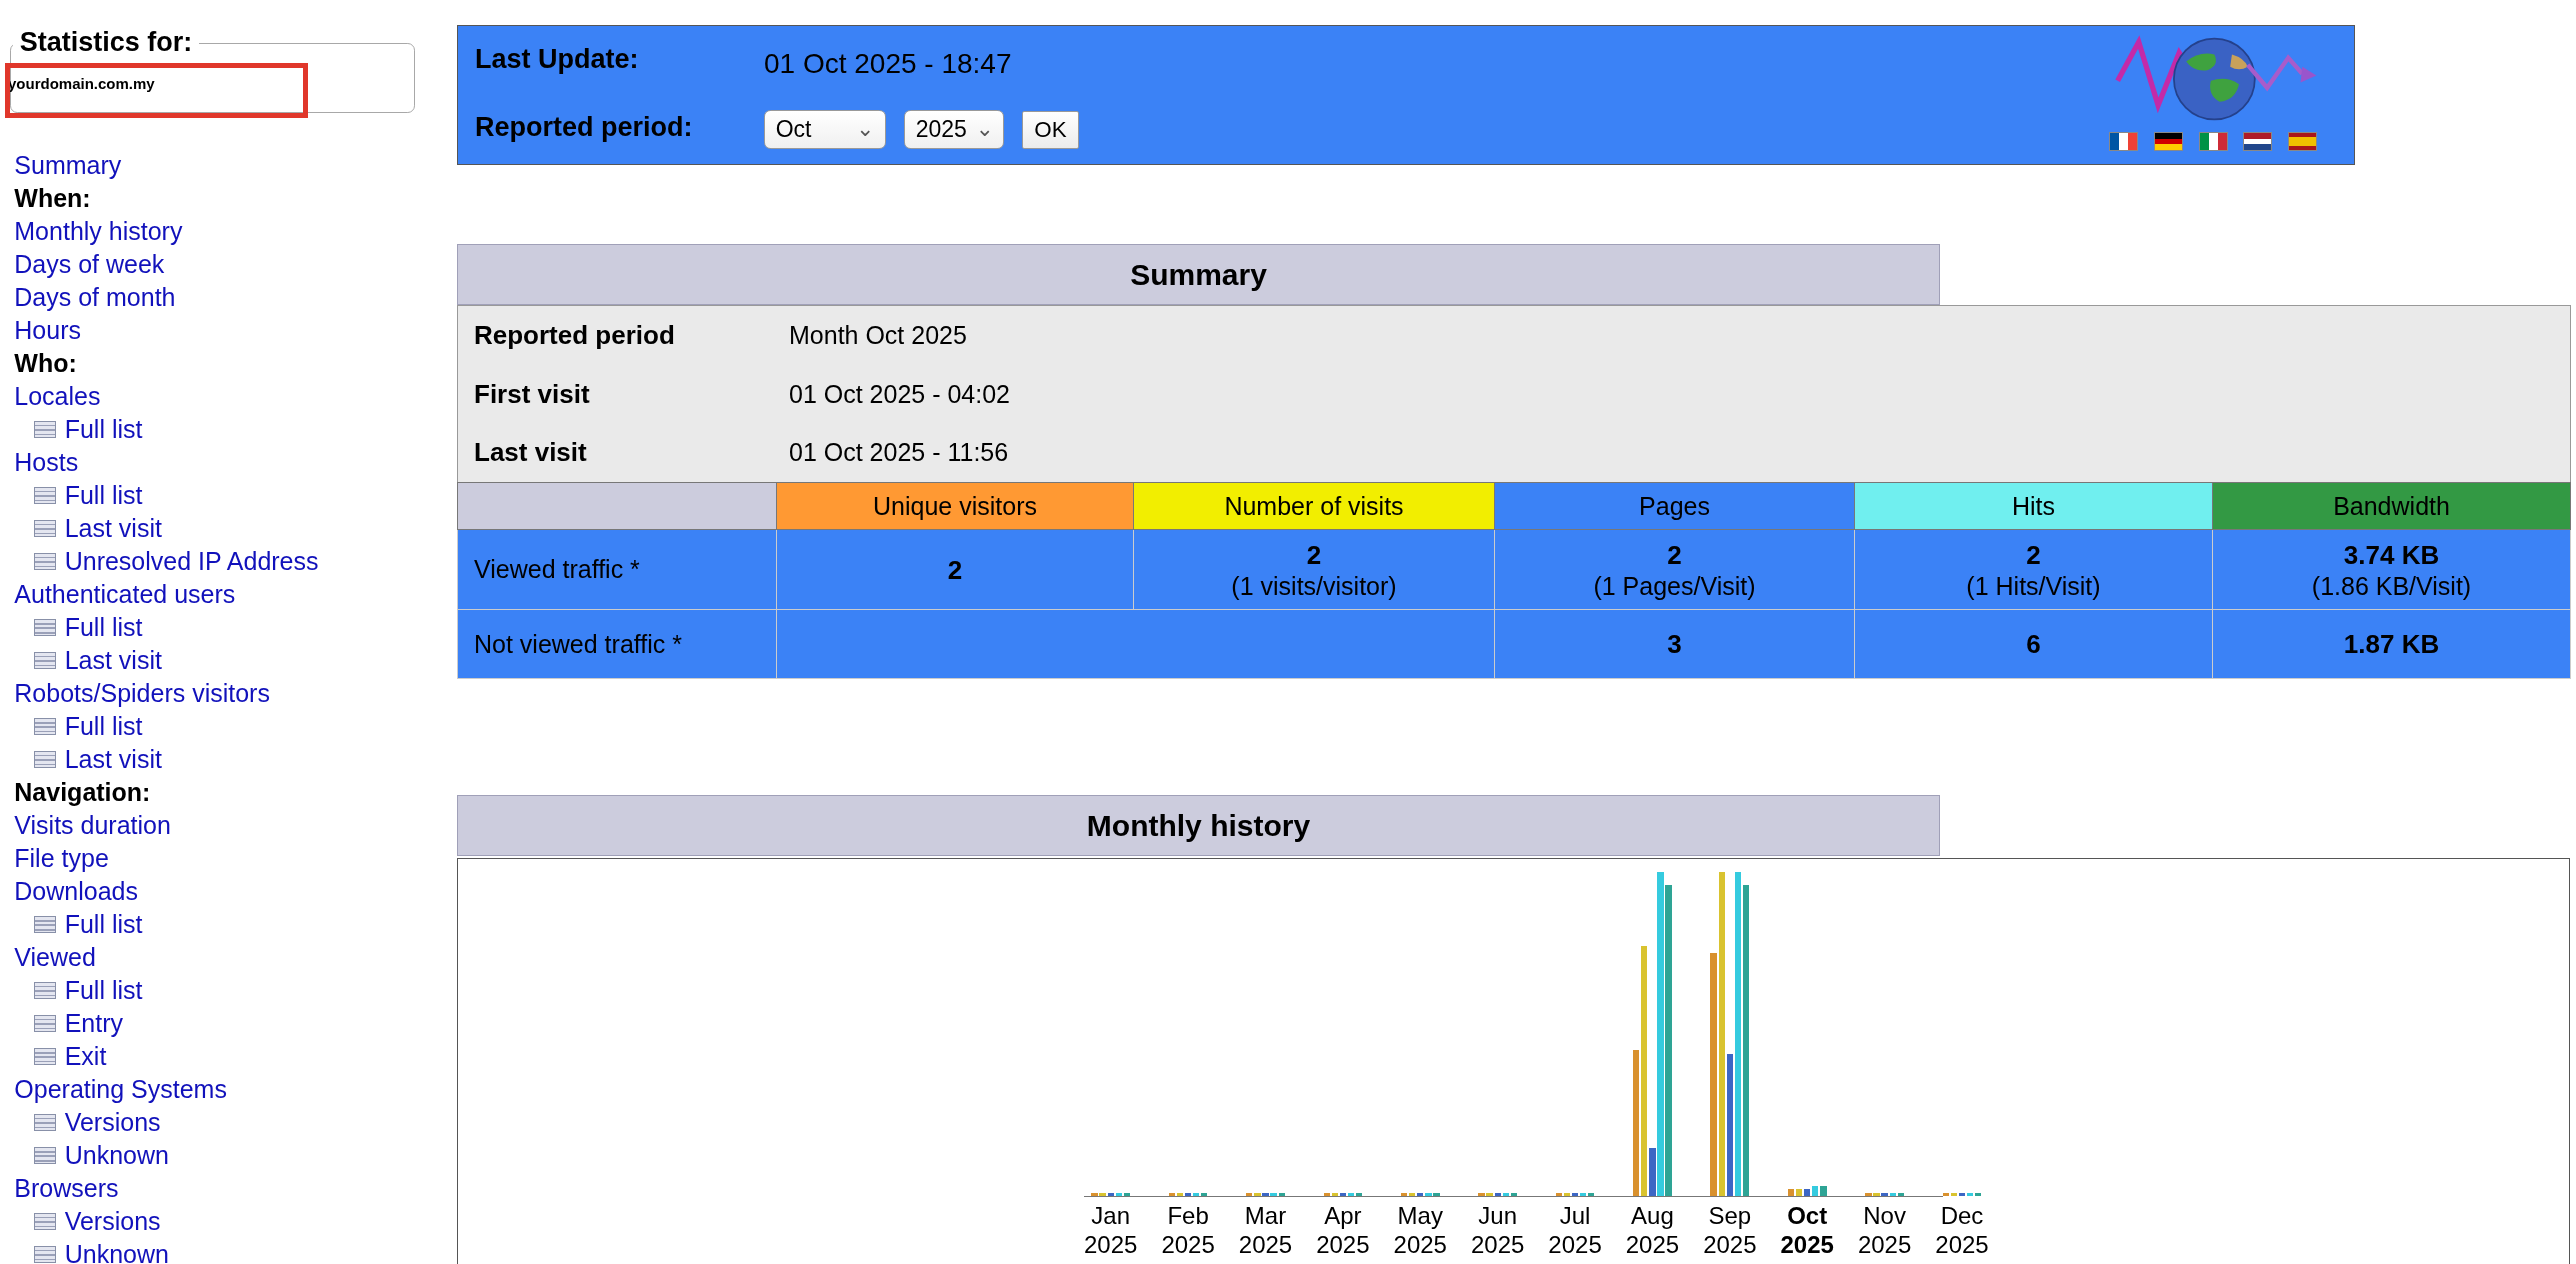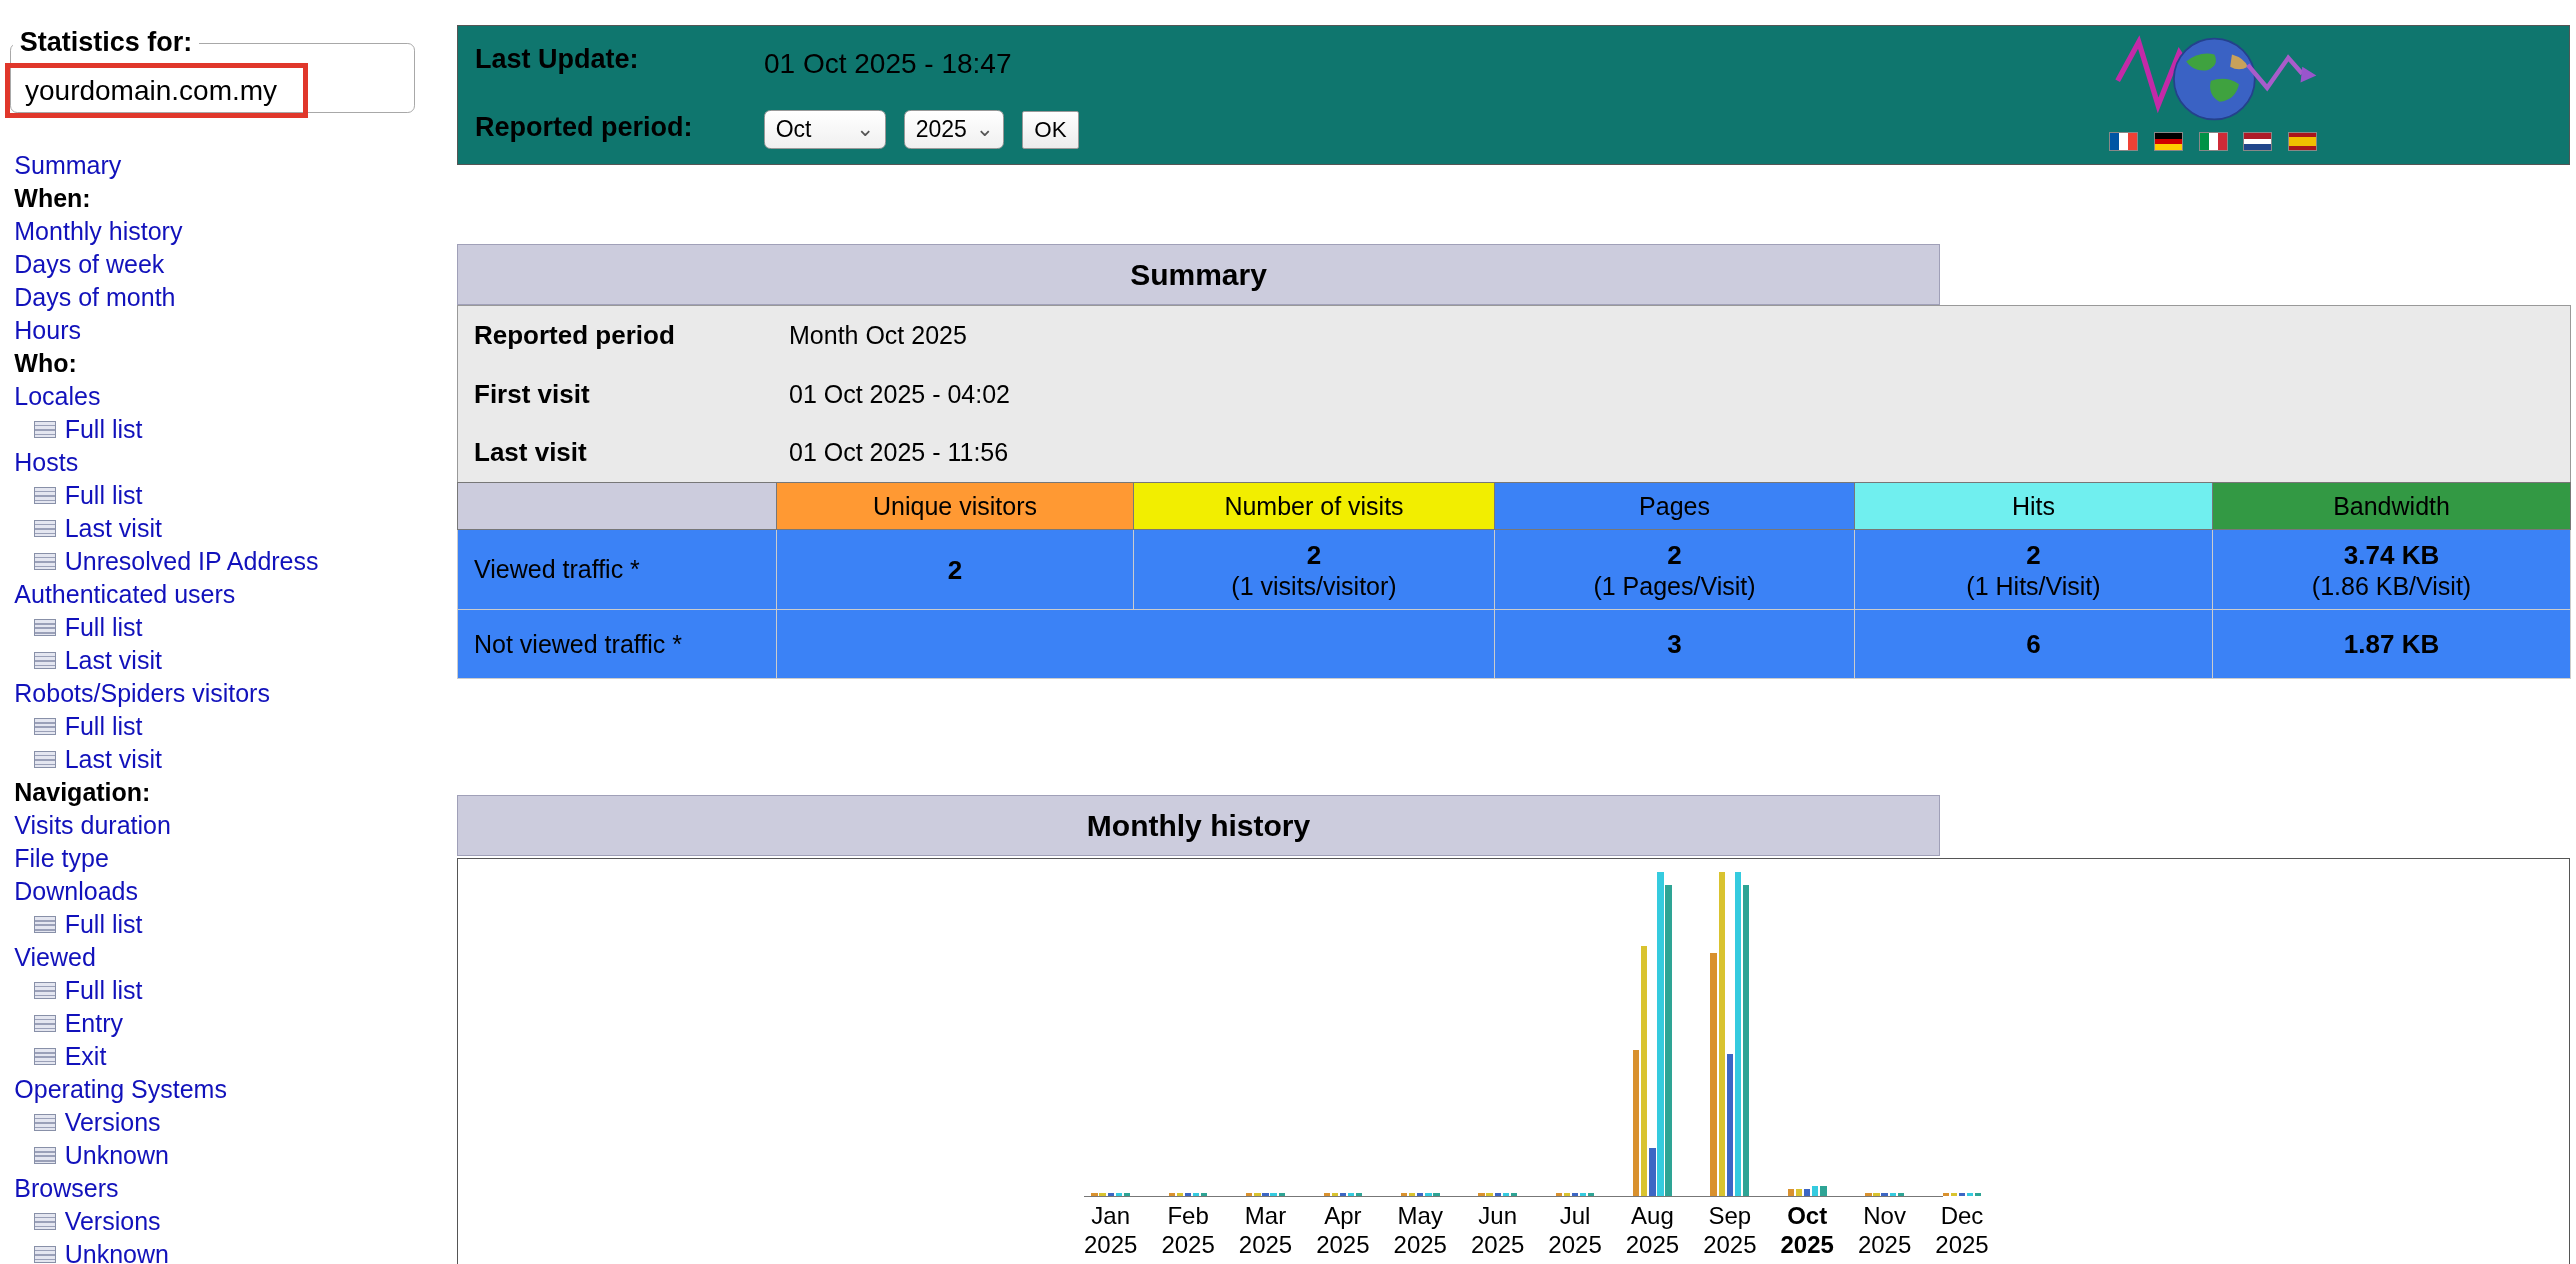--- a/index.html
+++ b/index.html
@@ -5,34 +5,34 @@
   html,body{margin:0;padding:0;background:#fff;}
   #page{position:relative;width:2576px;height:1264px;overflow:hidden;background:#fff;
         font-family:"Liberation Sans",sans-serif;color:#000;}
 
   
   .sidebar{position:absolute;left:0;top:0;width:452px;height:1264px;}
   .statbox{position:absolute;left:9.8px;top:43px;width:403px;height:68px;
            border:1.8px solid #A8A8A8;border-radius:7.2px;background:#fff;}
   .stats-label{position:absolute;left:12.5px;top:27px;z-index:2;background:#fff;
                padding:0 7.2px;font-weight:bold;font-size:27px;}
-  .domain{position:absolute;left:25px;top:75px;z-index:2;font-size:28px;}
+  .domain{position:absolute;left:8px;top:75px;z-index:2;font-size:15px;font-weight:bold;}
   .red-annotation{position:absolute;left:5.4px;top:63px;width:293px;height:45px;
                   border:5.4px solid #E0372B;z-index:3;}
   .nav{position:absolute;left:14.3px;top:149px;width:429px;}
   .nav-row{display:block;height:33px;line-height:33px;font-size:25px;white-space:nowrap;}
   .nav-link{color:#1111BB;text-decoration:none;cursor:pointer;}
   .nav-header{font-weight:bold;color:#000;}
   .nav-sub{padding-left:19.7px;display:flex;align-items:center;gap:9px;}
   .mini-icon{display:inline-block;width:19.7px;height:14.3px;border:0.9px solid #8890A8;
              background:repeating-linear-gradient(180deg,#E4E6F0 0 2.7px,#9AA0B8 2.7px 4.5px);}
 
   
-  .topframe{position:absolute;left:457px;top:25px;width:2113px;height:140px;
-            border:0.9px solid #555;box-sizing:border-box;background:#0f766e;}
+  .topframe{position:absolute;left:457px;top:25px;width:1898px;height:140px;
+            border:0.9px solid #555;box-sizing:border-box;background:#3b82f6;}
   .lbl-bold{position:absolute;font-size:27px;font-weight:bold;}
   .val{position:absolute;font-size:28px;}
   .select{position:absolute;display:flex;align-items:center;justify-content:space-between;
           padding:0 10.7px;border:0.9px solid #999;border-radius:6.3px;height:39px;box-sizing:border-box;
           background:linear-gradient(#ffffff,#f0f0f0);font-size:23px;cursor:pointer;}
   .chev{color:#555;font-size:21.5px;line-height:1;margin-left:9px;}
   .okbtn{position:absolute;height:38px;width:57px;border:0.9px solid #999;border-radius:2px;
          background:linear-gradient(#ffffff,#ececec);font-size:22.4px;
          font-family:"Liberation Sans",sans-serif;cursor:pointer;}
   .logo{position:absolute;left:1656px;top:1.8px;width:206px;height:102px;}

